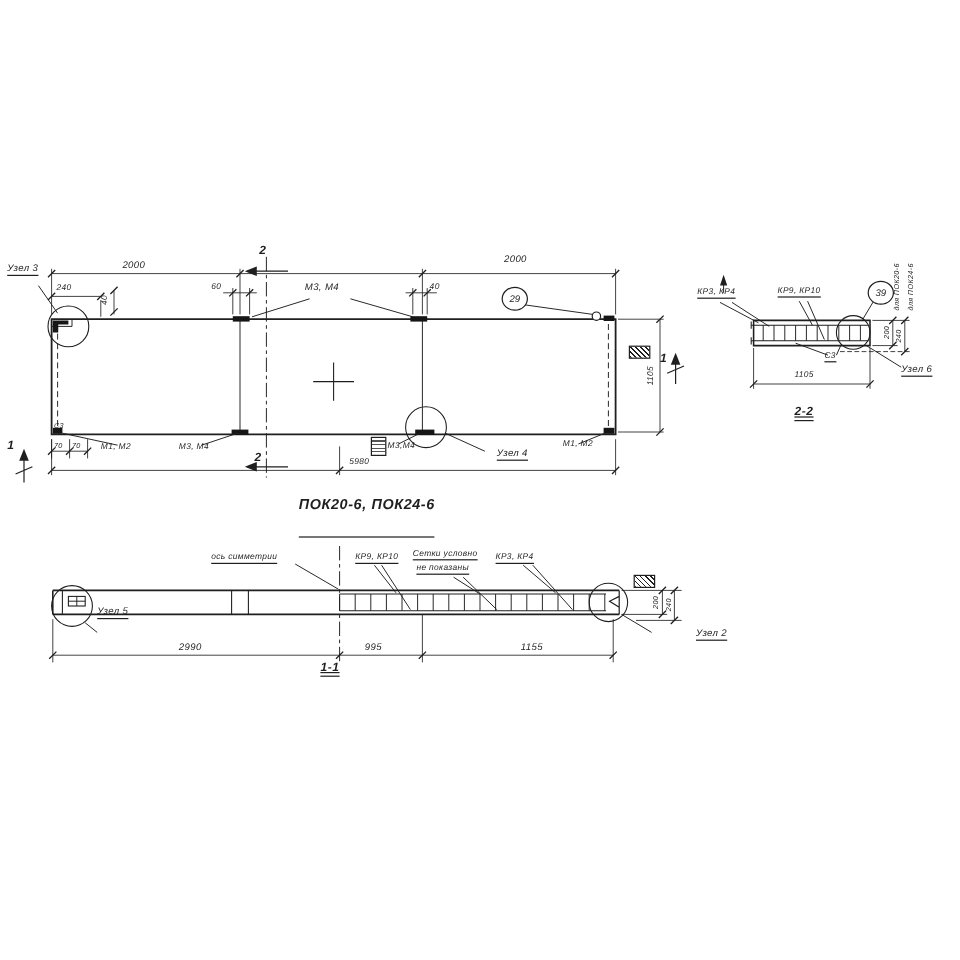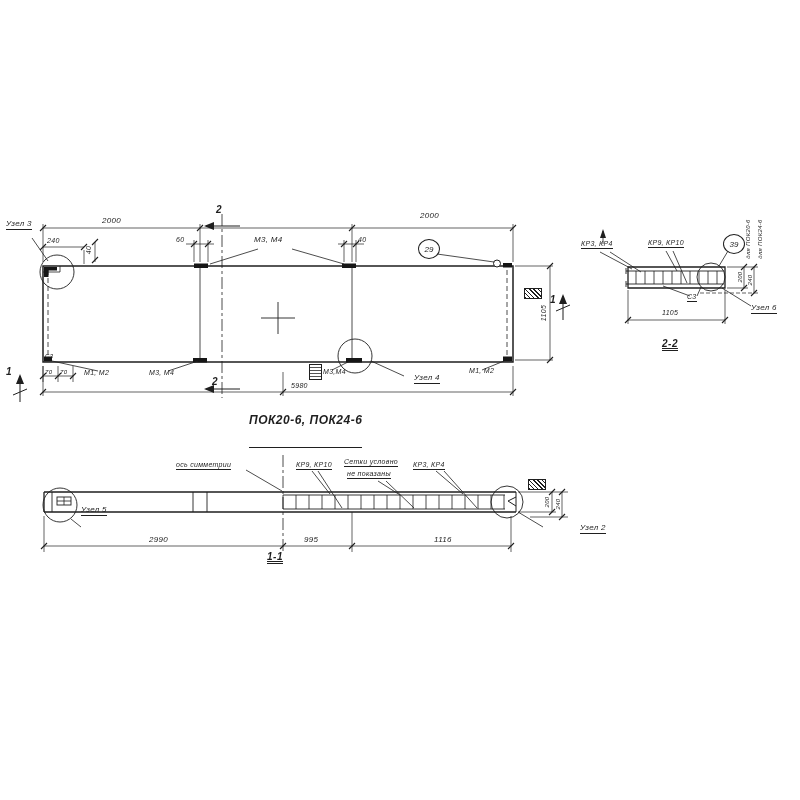--- a/index.html
+++ b/index.html
@@ -208,16 +208,16 @@
   <div class="lbl sm u" style="left:344px;top:458px;">Сетки условно</div>
   <div class="lbl sm u" style="left:347px;top:470px;">не показаны</div>
   <div class="lbl sm u" style="left:413px;top:461px;">КР3, КР4</div>
   <div class="lbl u" style="left:81px;top:505px;">Узел 5</div>
   <div class="lbl u" style="left:544px;top:523px;margin-left:36px;">Узел 2</div>
   <div class="stamp" style="left:528px;top:479px;width:16px;height:9px;"></div>
   <div class="lbl xs rot" style="left:547px;top:502px;">200</div>
   <div class="lbl xs rot" style="left:558px;top:504px;">240</div>
   <div class="lbl" style="left:149px;top:535px;">2990</div>
   <div class="lbl" style="left:304px;top:535px;">995</div>
-  <div class="lbl" style="left:434px;top:535px;">1116</div>
+  <div class="lbl" style="left:434px;top:535px;">1155</div>
   <div class="title-sec" style="left:267px;top:551px;">1-1</div>
 
 </div>
 
 </body></html>

